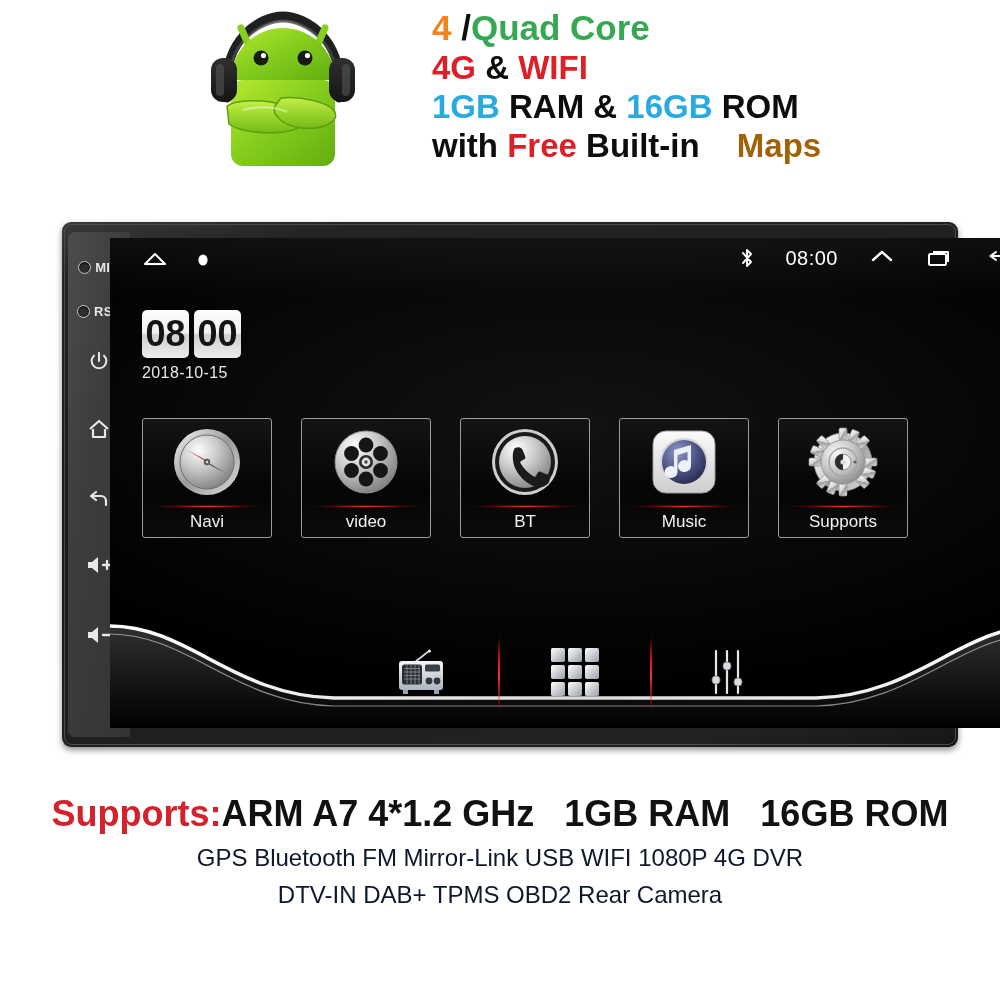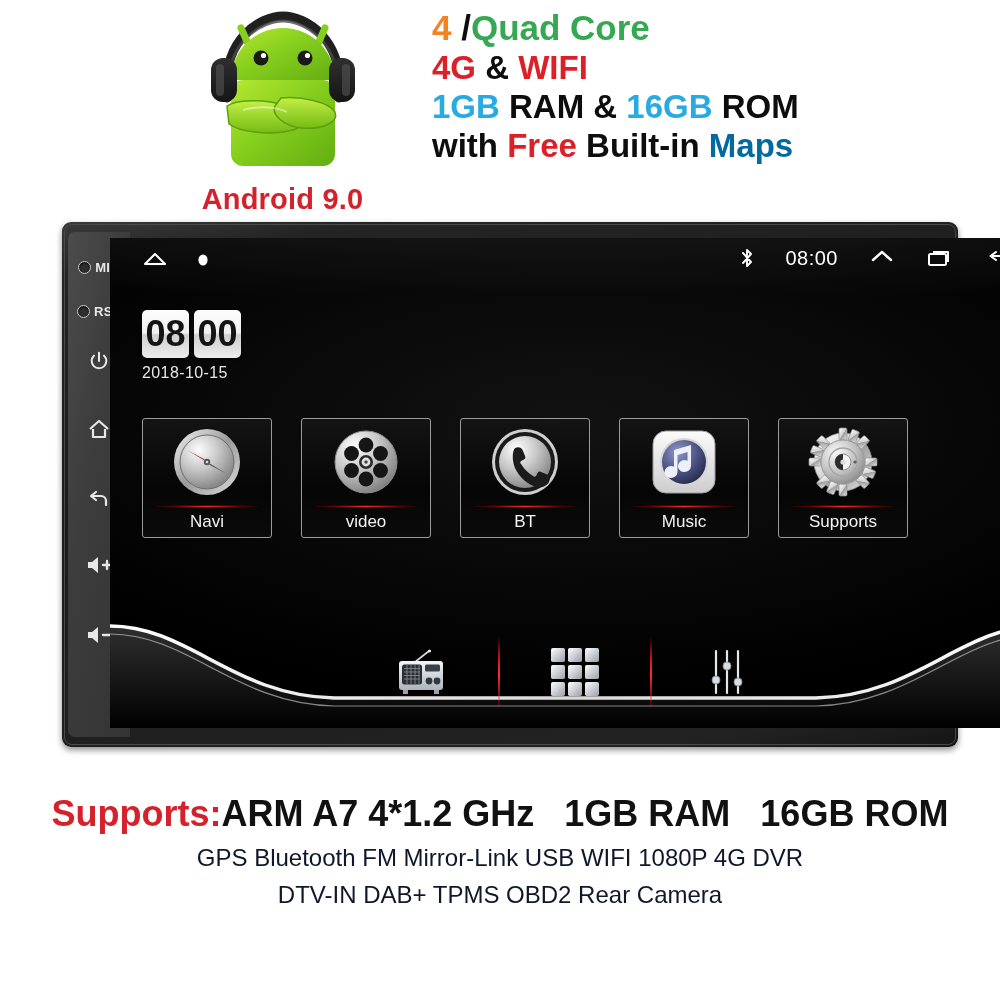--- a/index.html
+++ b/index.html
@@ -40,21 +40,21 @@
   .l1{font-size:35px;}
   .l2{font-size:33px;}
   .l3{font-size:33px;}
   .l4{font-size:33px;}
   .l5{font-size:27px;}
   .c-orange{color:#f08322;}
   .c-black{color:#0d0d0d;}
   .c-green{color:#36a852;}
   .c-red{color:#dd2027;}
   .c-blue{color:#29abe2;}
-  .c-indigo{color:#0369a1;}
+  .c-indigo{color:#a16207;margin-left:28px;}
 
   
   .device{
     position:absolute;left:62px;top:222px;width:896px;height:525px;
     background:linear-gradient(170deg,#3a3a3a 0%,#242424 8%,#1b1b1b 45%,#222 92%,#151515 100%);
     border-radius:9px;
     box-shadow:0 3px 6px rgba(0,0,0,.45);
   }
   .device-inner-edge{
     position:absolute;left:2px;top:2px;right:2px;bottom:2px;
@@ -224,21 +224,20 @@
         <rect x="28" y="56" width="26" height="44" rx="12" fill="url(#ghead)"></rect>
         <rect x="146" y="56" width="26" height="44" rx="12" fill="url(#ghead)"></rect>
         <rect x="33" y="62" width="8" height="32" rx="4" fill="#5a5a5a" opacity=".55"></rect>
         <rect x="159" y="62" width="8" height="32" rx="4" fill="#5a5a5a" opacity=".55"></rect>
 
         <path d="M44 104 C52 98 80 96 104 104 C122 110 124 124 110 128 C88 134 56 130 46 122 Z" fill="url(#garm)" stroke="#5e9f0d" stroke-width="1.5"></path>
         <path d="M98 96 C118 94 146 100 152 110 C156 120 140 128 118 126 C100 124 88 112 92 104 Z" fill="url(#garm)" stroke="#5e9f0d" stroke-width="1.5"></path>
         <path d="M60 108 C72 104 92 104 104 110" fill="none" stroke="#ffffff" stroke-width="2" opacity=".45"></path>
       </svg>
     </div>
-    <div class="android-label">Android 9.0</div>
   </div>
 
   <div class="spec-lines">
     <div class="spec-line l1">
       <span class="c-orange">4</span><span class="c-black"> /</span><span class="c-green">Quad Core</span>
     </div>
     <div class="spec-line l2">
       <span class="c-red">4G</span><span class="c-black"> &amp; </span><span class="c-red">WIFI</span>
     </div>
     <div class="spec-line l3">

